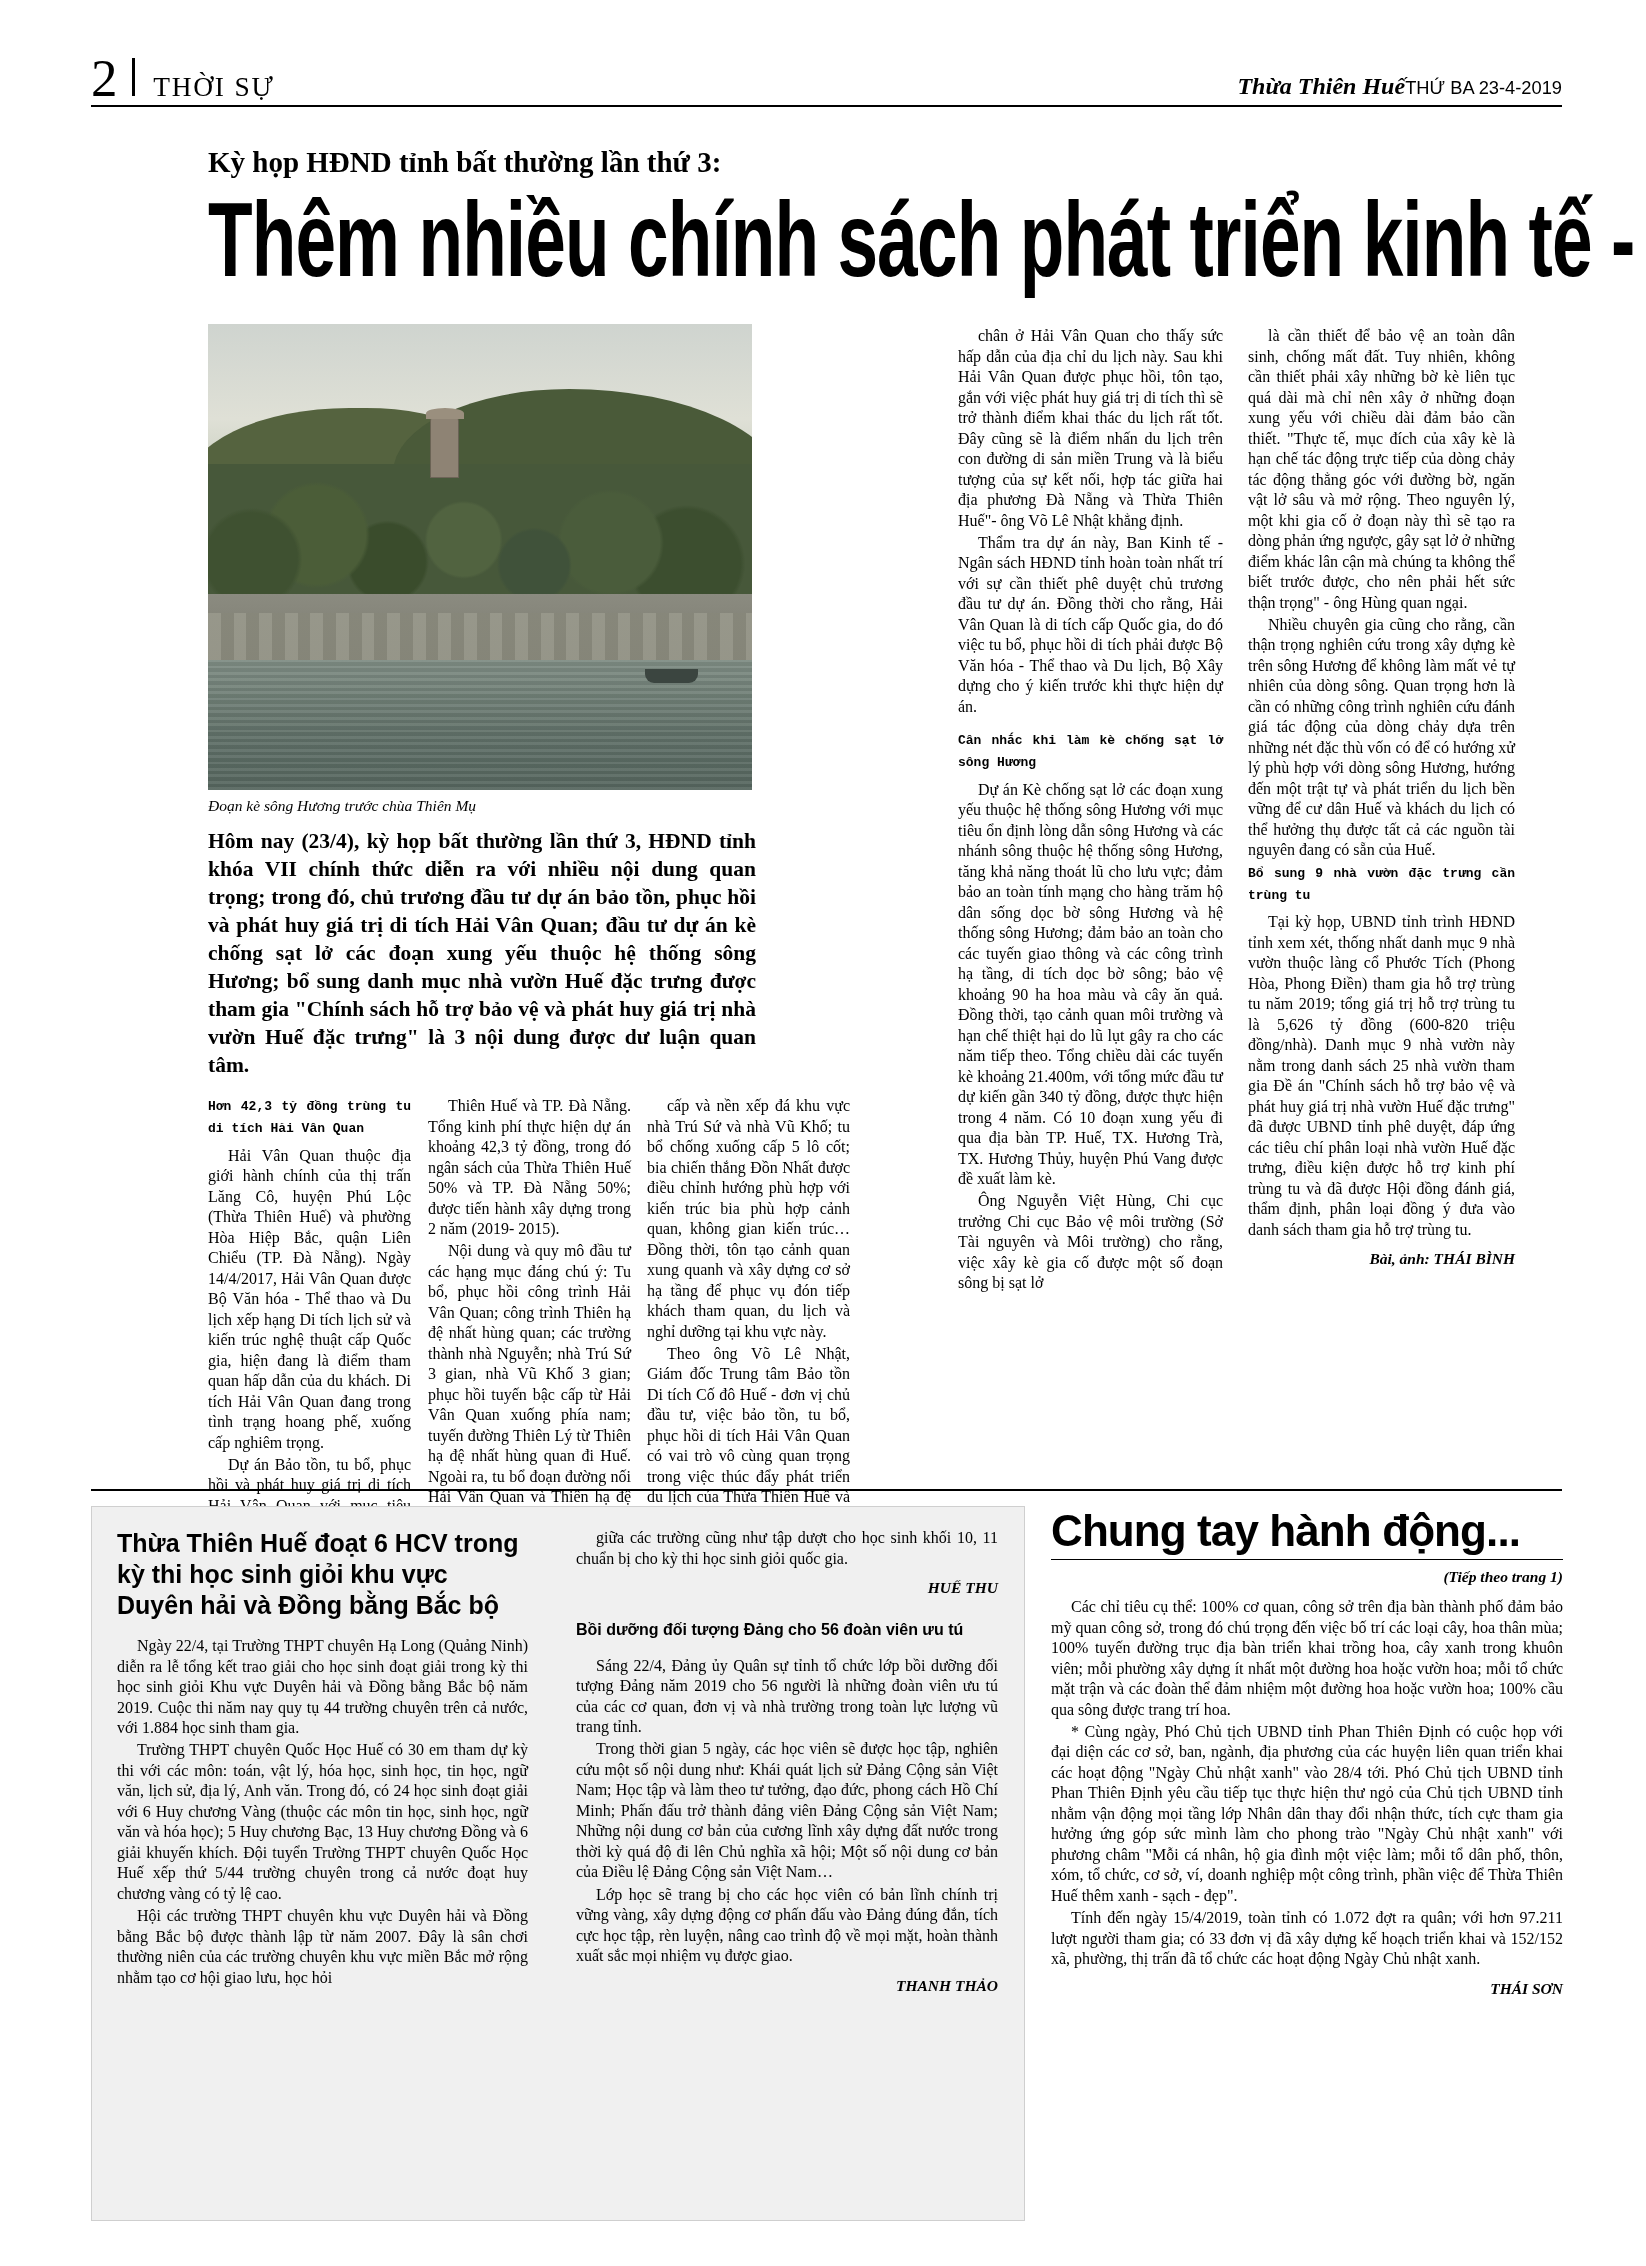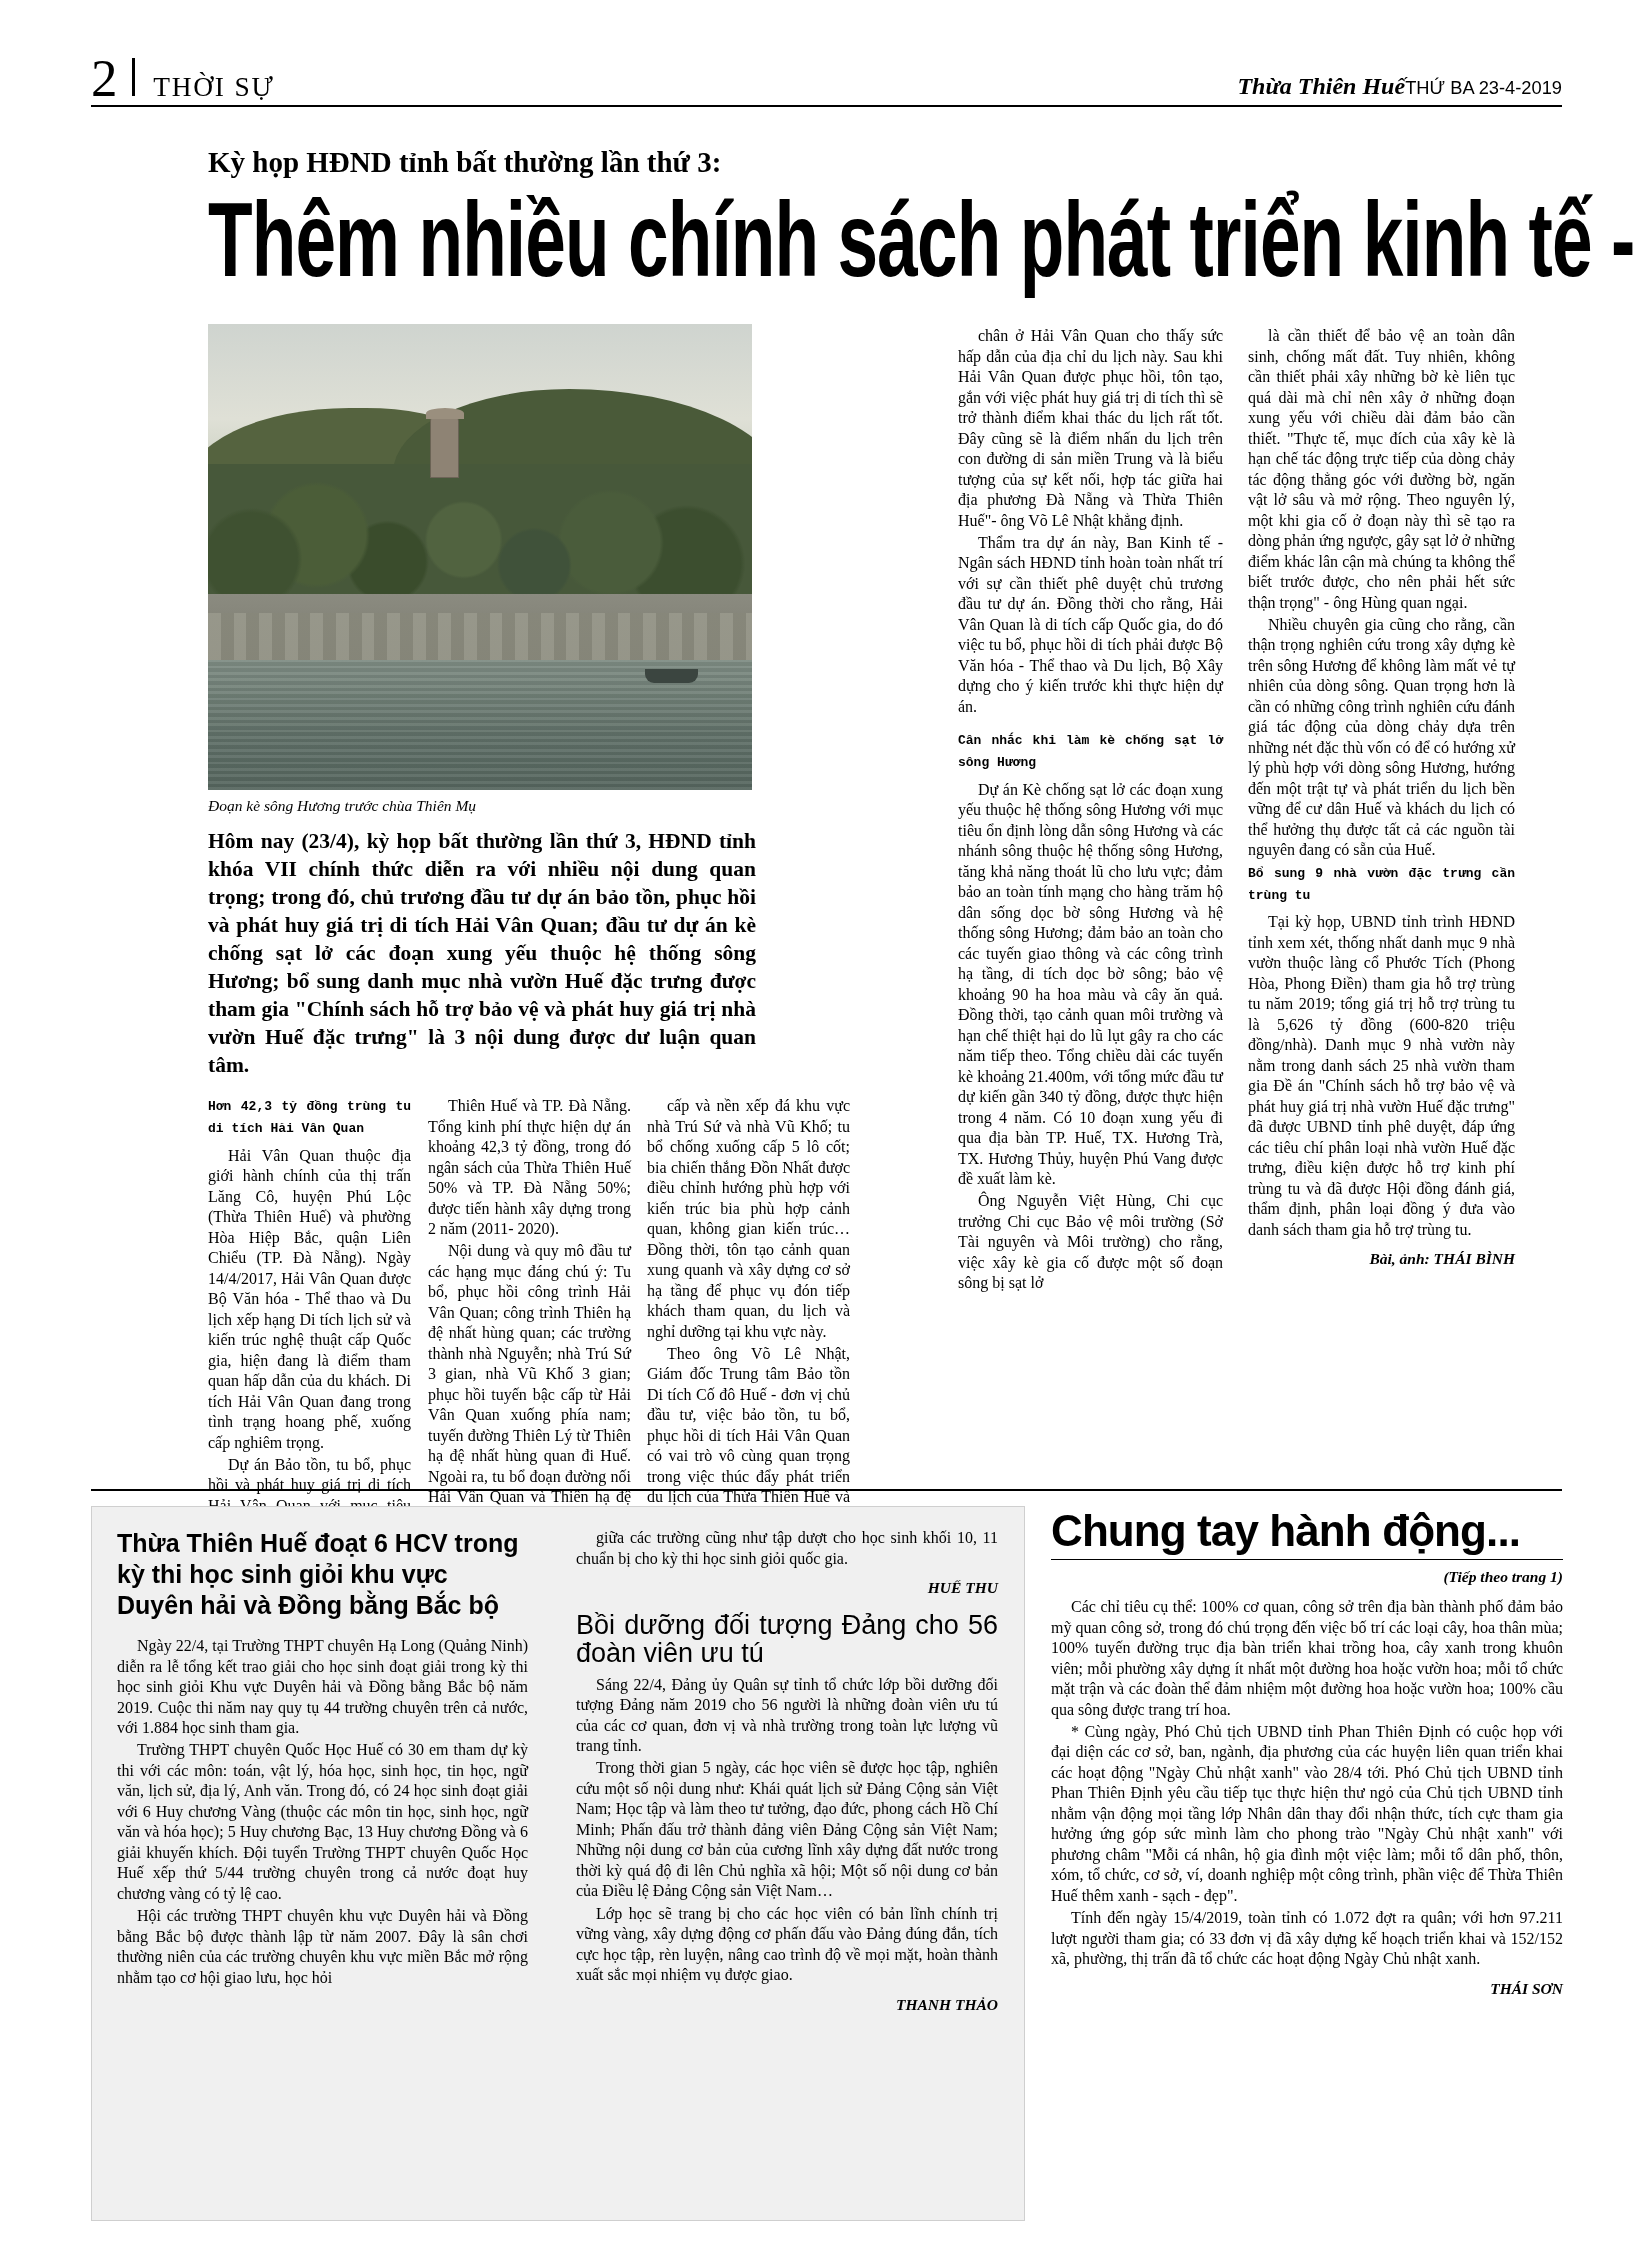--- a/index.html
+++ b/index.html
@@ -255,23 +255,23 @@
     width: 411px;
     font-family: "Liberation Sans", sans-serif;
     font-weight: bold;
     font-size: 25px;
     line-height: 31px;
   }
   #bc1 { left: 117px; top: 1636px; width: 411px; }
   #bc2 { left: 576px; top: 1528px; width: 422px; }
   .sub-title {
     font-family: "Liberation Sans", sans-serif;
-    font-weight: normal;
-    font-size: 27px;
-    line-height: 28px;
+    font-weight: bold;
+    font-size: 16px;
+    line-height: 37px;
     margin: 12.8px 0 7.3px 0;
     text-indent: 0 !important;
   }
 
   
   .chung-title {
     position: absolute;
     left: 1051px;
     top: 1506px;
     width: 512px;
@@ -339,21 +339,21 @@
 
   <div class="lead">Hôm nay (23/4), kỳ họp bất thường lần thứ 3, HĐND tỉnh khóa VII chính thức diễn ra với nhiều nội dung quan trọng; trong đó, chủ trương đầu tư dự án bảo tồn, phục hồi và phát huy giá trị di tích Hải Vân Quan; đầu tư dự án kè chống sạt lở các đoạn xung yếu thuộc hệ thống sông Hương; bổ sung danh mục nhà vườn Huế đặc trưng được tham gia "Chính sách hỗ trợ bảo vệ và phát huy giá trị nhà vườn Huế đặc trưng" là 3 nội dung được dư luận quan tâm.</div>
 
   <div class="col" id="c1">
     <div class="subhead">Hơn 42,3 tỷ đồng trùng tu di tích Hải Vân Quan</div>
     <p>Hải Vân Quan thuộc địa giới hành chính của thị trấn Lăng Cô, huyện Phú Lộc (Thừa Thiên Huế) và phường Hòa Hiệp Bắc, quận Liên Chiểu (TP. Đà Nẵng). Ngày 14/4/2017, Hải Vân Quan được Bộ Văn hóa - Thể thao và Du lịch xếp hạng Di tích lịch sử và kiến trúc nghệ thuật cấp Quốc gia, hiện đang là điểm tham quan hấp dẫn của du khách. Di tích Hải Vân Quan đang trong tình trạng hoang phế, xuống cấp nghiêm trọng.</p>
     <p>Dự án Bảo tồn, tu bổ, phục hồi và phát huy giá trị di tích Hải Vân Quan với mục tiêu bảo tồn và phát huy giá trị di tích lịch sử văn hóa cấp quốc gia, góp phần phục vụ phát triển kinh tế - xã hội của Thừa</p>
   </div>
 
   <div class="col" id="c2">
-    <p>Thiên Huế và TP. Đà Nẵng. Tổng kinh phí thực hiện dự án khoảng 42,3 tỷ đồng, trong đó ngân sách của Thừa Thiên Huế 50% và TP. Đà Nẵng 50%; được tiến hành xây dựng trong 2 năm (2011- 2020).</p>
+    <p>Thiên Huế và TP. Đà Nẵng. Tổng kinh phí thực hiện dự án khoảng 42,3 tỷ đồng, trong đó ngân sách của Thừa Thiên Huế 50% và TP. Đà Nẵng 50%; được tiến hành xây dựng trong 2 năm (2019- 2015).</p>
     <p>Nội dung và quy mô đầu tư các hạng mục đáng chú ý: Tu bổ, phục hồi công trình Hải Vân Quan; công trình Thiên hạ đệ nhất hùng quan; các trường thành nhà Nguyễn; nhà Trú Sứ 3 gian, nhà Vũ Khố 3 gian; phục hồi tuyến bậc cấp từ Hải Vân Quan xuống phía nam; tuyến đường Thiên Lý từ Thiên hạ đệ nhất hùng quan đi Huế. Ngoài ra, tu bổ đoạn đường nối Hải Vân Quan và Thiên hạ đệ nhất hùng quan bằng đá xếp theo dấu tích nguyên gốc; tu bổ, phục hồi hệ thống tường chắn đất bằng đá, bậc</p>
   </div>
 
   <div class="col" id="c3">
     <p>cấp và nền xếp đá khu vực nhà Trú Sứ và nhà Vũ Khố; tu bổ chống xuống cấp 5 lô cốt; bia chiến thắng Đồn Nhất được điều chỉnh hướng phù hợp với kiến trúc bia phù hợp cảnh quan, không gian kiến trúc… Đồng thời, tôn tạo cảnh quan xung quanh và xây dựng cơ sở hạ tầng để phục vụ đón tiếp khách tham quan, du lịch và nghỉ dưỡng tại khu vực này.</p>
     <p>Theo ông Võ Lê Nhật, Giám đốc Trung tâm Bảo tồn Di tích Cố đô Huế - đơn vị chủ đầu tư, việc bảo tồn, tu bổ, phục hồi di tích Hải Vân Quan có vai trò vô cùng quan trọng trong việc thúc đẩy phát triển du lịch của Thừa Thiên Huế và Đà Nẵng. "Thống kê trung bình hằng năm có hàng trăm nghìn lượt khách dừng</p>
   </div>
 
   <div class="col" id="c4">
     <p>chân ở Hải Vân Quan cho thấy sức hấp dẫn của địa chỉ du lịch này. Sau khi Hải Vân Quan được phục hồi, tôn tạo, gắn với việc phát huy giá trị di tích thì sẽ trở thành điểm khai thác du lịch rất tốt. Đây cũng sẽ là điểm nhấn du lịch trên con đường di sản miền Trung và là biểu tượng của sự kết nối, hợp tác giữa hai địa phương Đà Nẵng và Thừa Thiên Huế"- ông Võ Lê Nhật khẳng định.</p>

